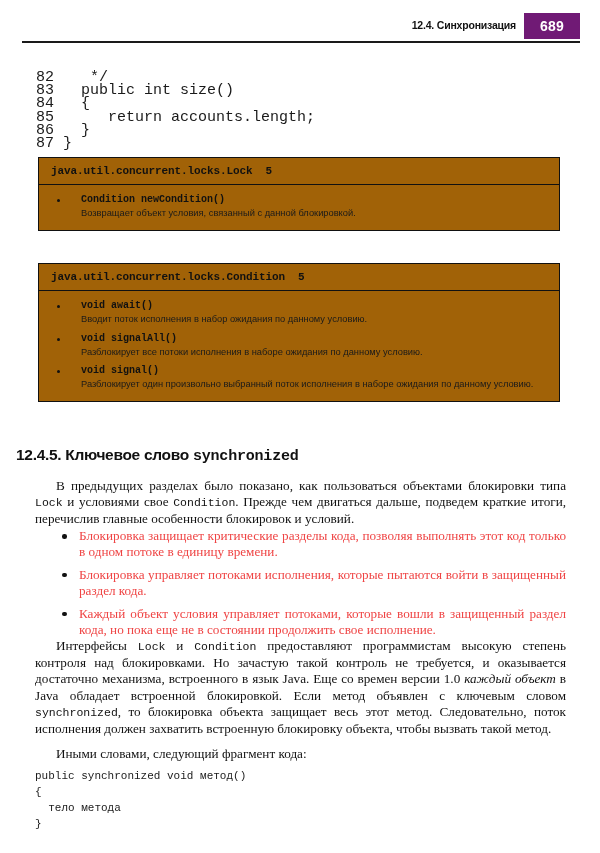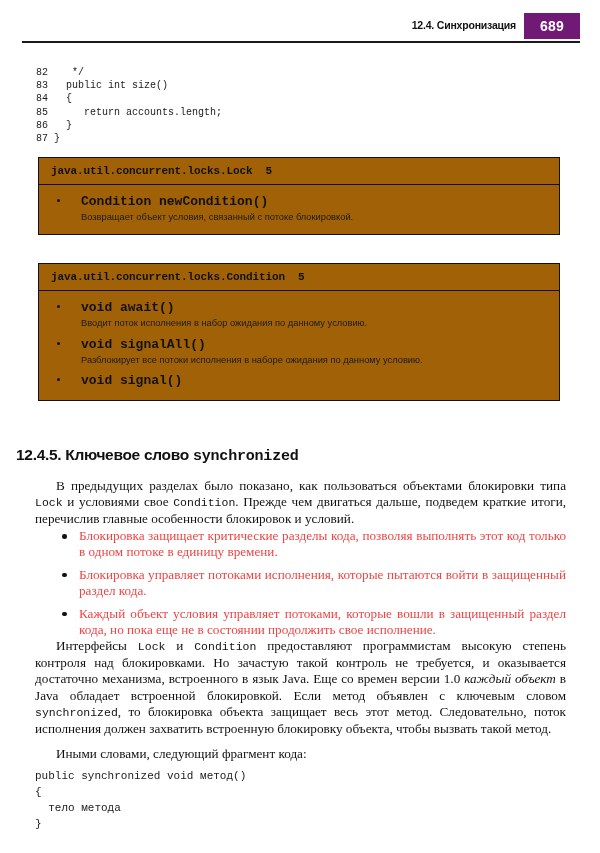--- a/index.html
+++ b/index.html
@@ -69,21 +69,21 @@
     height: 2px;
     background: #1a1a1a;
   }
 
   
   .listing {
     position: absolute;
     left: 36px;
     top: 56px;
     font-family: "Liberation Mono", monospace;
-    font-size: 10px;
+    font-size: 15px;
     line-height: 13.2px;
     color: #1a1a1a;
     white-space: pre;
   }
 
   
   .api-box {
     position: absolute;
     left: 38px;
     width: 522px;
@@ -115,21 +115,21 @@
     left: 6px;
     top: 5px;
     width: 3px;
     height: 3px;
     background: #111;
     border-radius: 50%;
   }
   .api-sig {
     font-family: "Liberation Mono", monospace;
     font-weight: bold;
-    font-size: 13px;
+    font-size: 10px;
     color: #111;
     white-space: pre;
     margin-bottom: 2px;
   }
   .api-desc {
     font-family: "Liberation Sans", sans-serif;
     font-size: 9.3px;
     line-height: 12.6px;
     color: #1a1a1a;
     text-align: justify;
@@ -234,41 +234,42 @@
 85      return accounts.length;
 86   }
 87 }</pre>
 
   <div class="api-box" style="top:157px;">
     <div class="api-box-title">java.util.concurrent.locks.Lock  5</div>
     <div class="api-box-body">
       <div class="api-entry">
         <span class="api-bullet"></span>
         <div class="api-sig">Condition newCondition()</div>
-        <div class="api-desc">Возвращает объект условия, связанный с потоке блокировкой.</div>
+        <div class="api-desc">Возвращает объект условия, связанный с данной блокировкой.</div>
       </div>
     </div>
   </div>
 
   <div class="api-box" style="top:263px;">
     <div class="api-box-title">java.util.concurrent.locks.Condition  5</div>
     <div class="api-box-body">
       <div class="api-entry">
         <span class="api-bullet"></span>
         <div class="api-sig">void await()</div>
         <div class="api-desc">Вводит поток исполнения в набор ожидания по данному условию.</div>
       </div>
       <div class="api-entry">
         <span class="api-bullet"></span>
         <div class="api-sig">void signalAll()</div>
         <div class="api-desc">Разблокирует все потоки исполнения в наборе ожидания по данному условию.</div>
       </div>
       <div class="api-entry">
         <span class="api-bullet"></span>
         <div class="api-sig">void signal()</div>
+        <div class="api-desc">Разблокирует один произвольно выбранный поток исполнения в наборе ожидания по данному условию.</div>
       </div>
     </div>
   </div>
 
   <div class="section-heading">
     <span>12.4.5.</span><span>&nbsp;</span><span>Ключевое слово </span><span class="mono">synchronized</span>
   </div>
 
   <div class="body-col" style="top:478px;">
     <p class="para"><span>В предыдущих разделах было показано, как пользоваться объектами блокировки типа </span><code class="inl">Lock</code><span> и условиями свое </span><code class="inl">Condition</code><span>. Прежде чем двигаться дальше, подведем краткие итоги, перечислив главные особенности блокировок и условий.</span></p>

